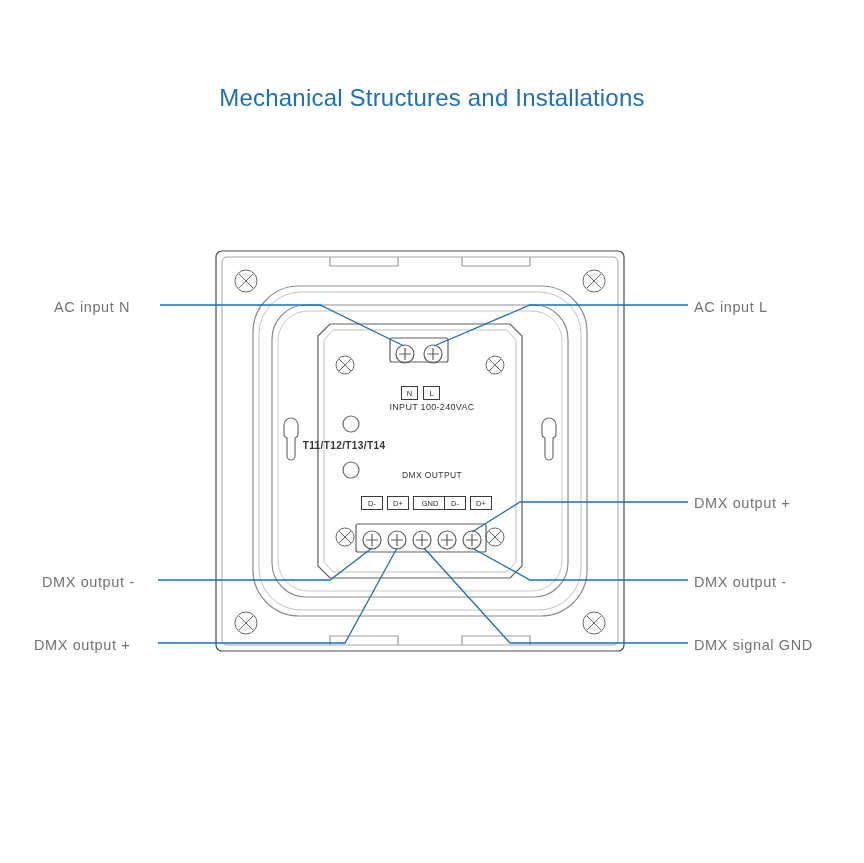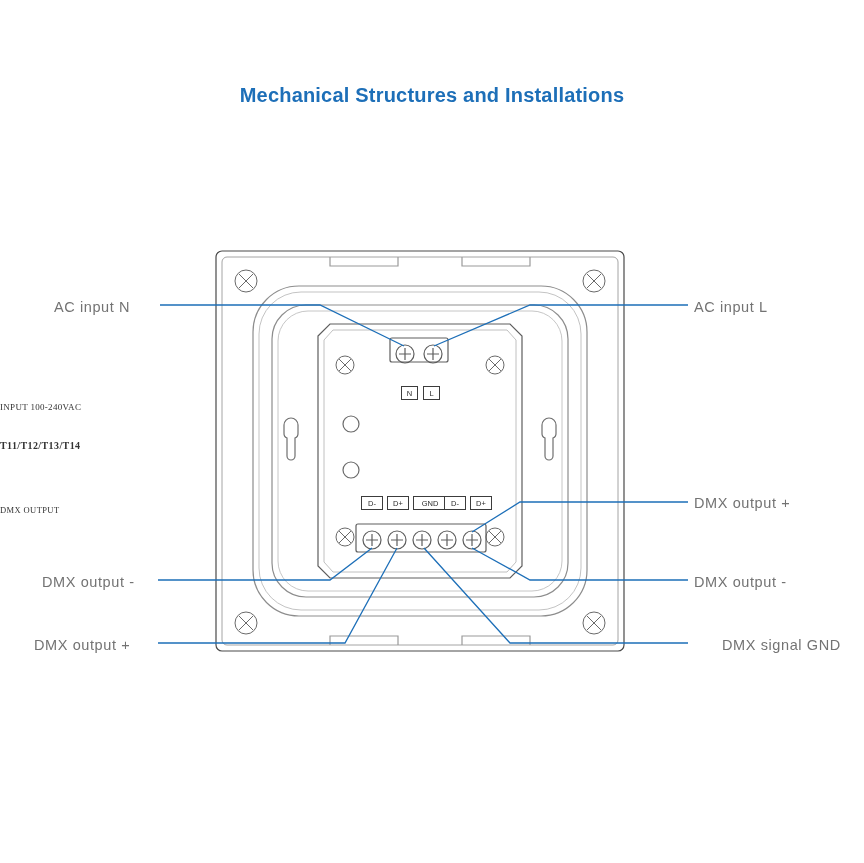--- a/index.html
+++ b/index.html
@@ -13,22 +13,22 @@
     font-family: "Liberation Sans", sans-serif;
     position: relative;
     overflow: hidden;
   }
   #page-title {
     position: absolute;
     top: 84px;
     left: 0;
     width: 864px;
     text-align: center;
-    font-size: 20px;
-    font-weight: bold;
+    font-size: 24px;
+    font-weight: normal;
     color: #1d6fb8;
     letter-spacing: 0.2px;
   }
   #diagram {
     position: absolute;
     top: 0;
     left: 0;
     width: 864px;
     height: 863px;
   }
@@ -39,47 +39,46 @@
     letter-spacing: 0.6px;
     white-space: nowrap;
   }
   
   #lbl-ac-n   { left: 54px;  top: 299px; }
   #lbl-dmx-m1 { left: 42px;  top: 574px; }
   #lbl-dmx-p1 { left: 34px;  top: 637px; }
   #lbl-ac-l   { left: 694px; top: 299px; }
   #lbl-dmx-p2 { left: 694px; top: 495px; }
   #lbl-dmx-m2 { left: 694px; top: 574px; }
-  #lbl-gnd    { left: 694px; top: 637px; margin-left: 28px; }
+  #lbl-gnd    { left: 694px; top: 637px; }
 
   .dev-text {
     position: absolute;
     color: #333333;
     white-space: nowrap;
-    text-align: left;
-    font-family: Liberation Serif, serif;
+    text-align: center;
   }
   #dev-input-label {
     left: 0; right: 0;
     top: 402px;
     font-size: 9px;
     letter-spacing: 0.3px;
     width: 864px;
   }
   #dev-model {
     left: 0; right: 0;
     top: 440px;
     width: 688px;
     font-size: 10px;
     font-weight: bold;
     letter-spacing: 0.4px;
   }
   #dev-dmx-out {
     left: 0; right: 0;
-    top: 505px;
+    top: 470px;
     width: 864px;
     font-size: 8.5px;
     letter-spacing: 0.4px;
   }
   .term-box {
     position: absolute;
     border: 1px solid #3c3c3c;
     font-size: 7.5px;
     color: #2c2c2c;
     display: flex;

